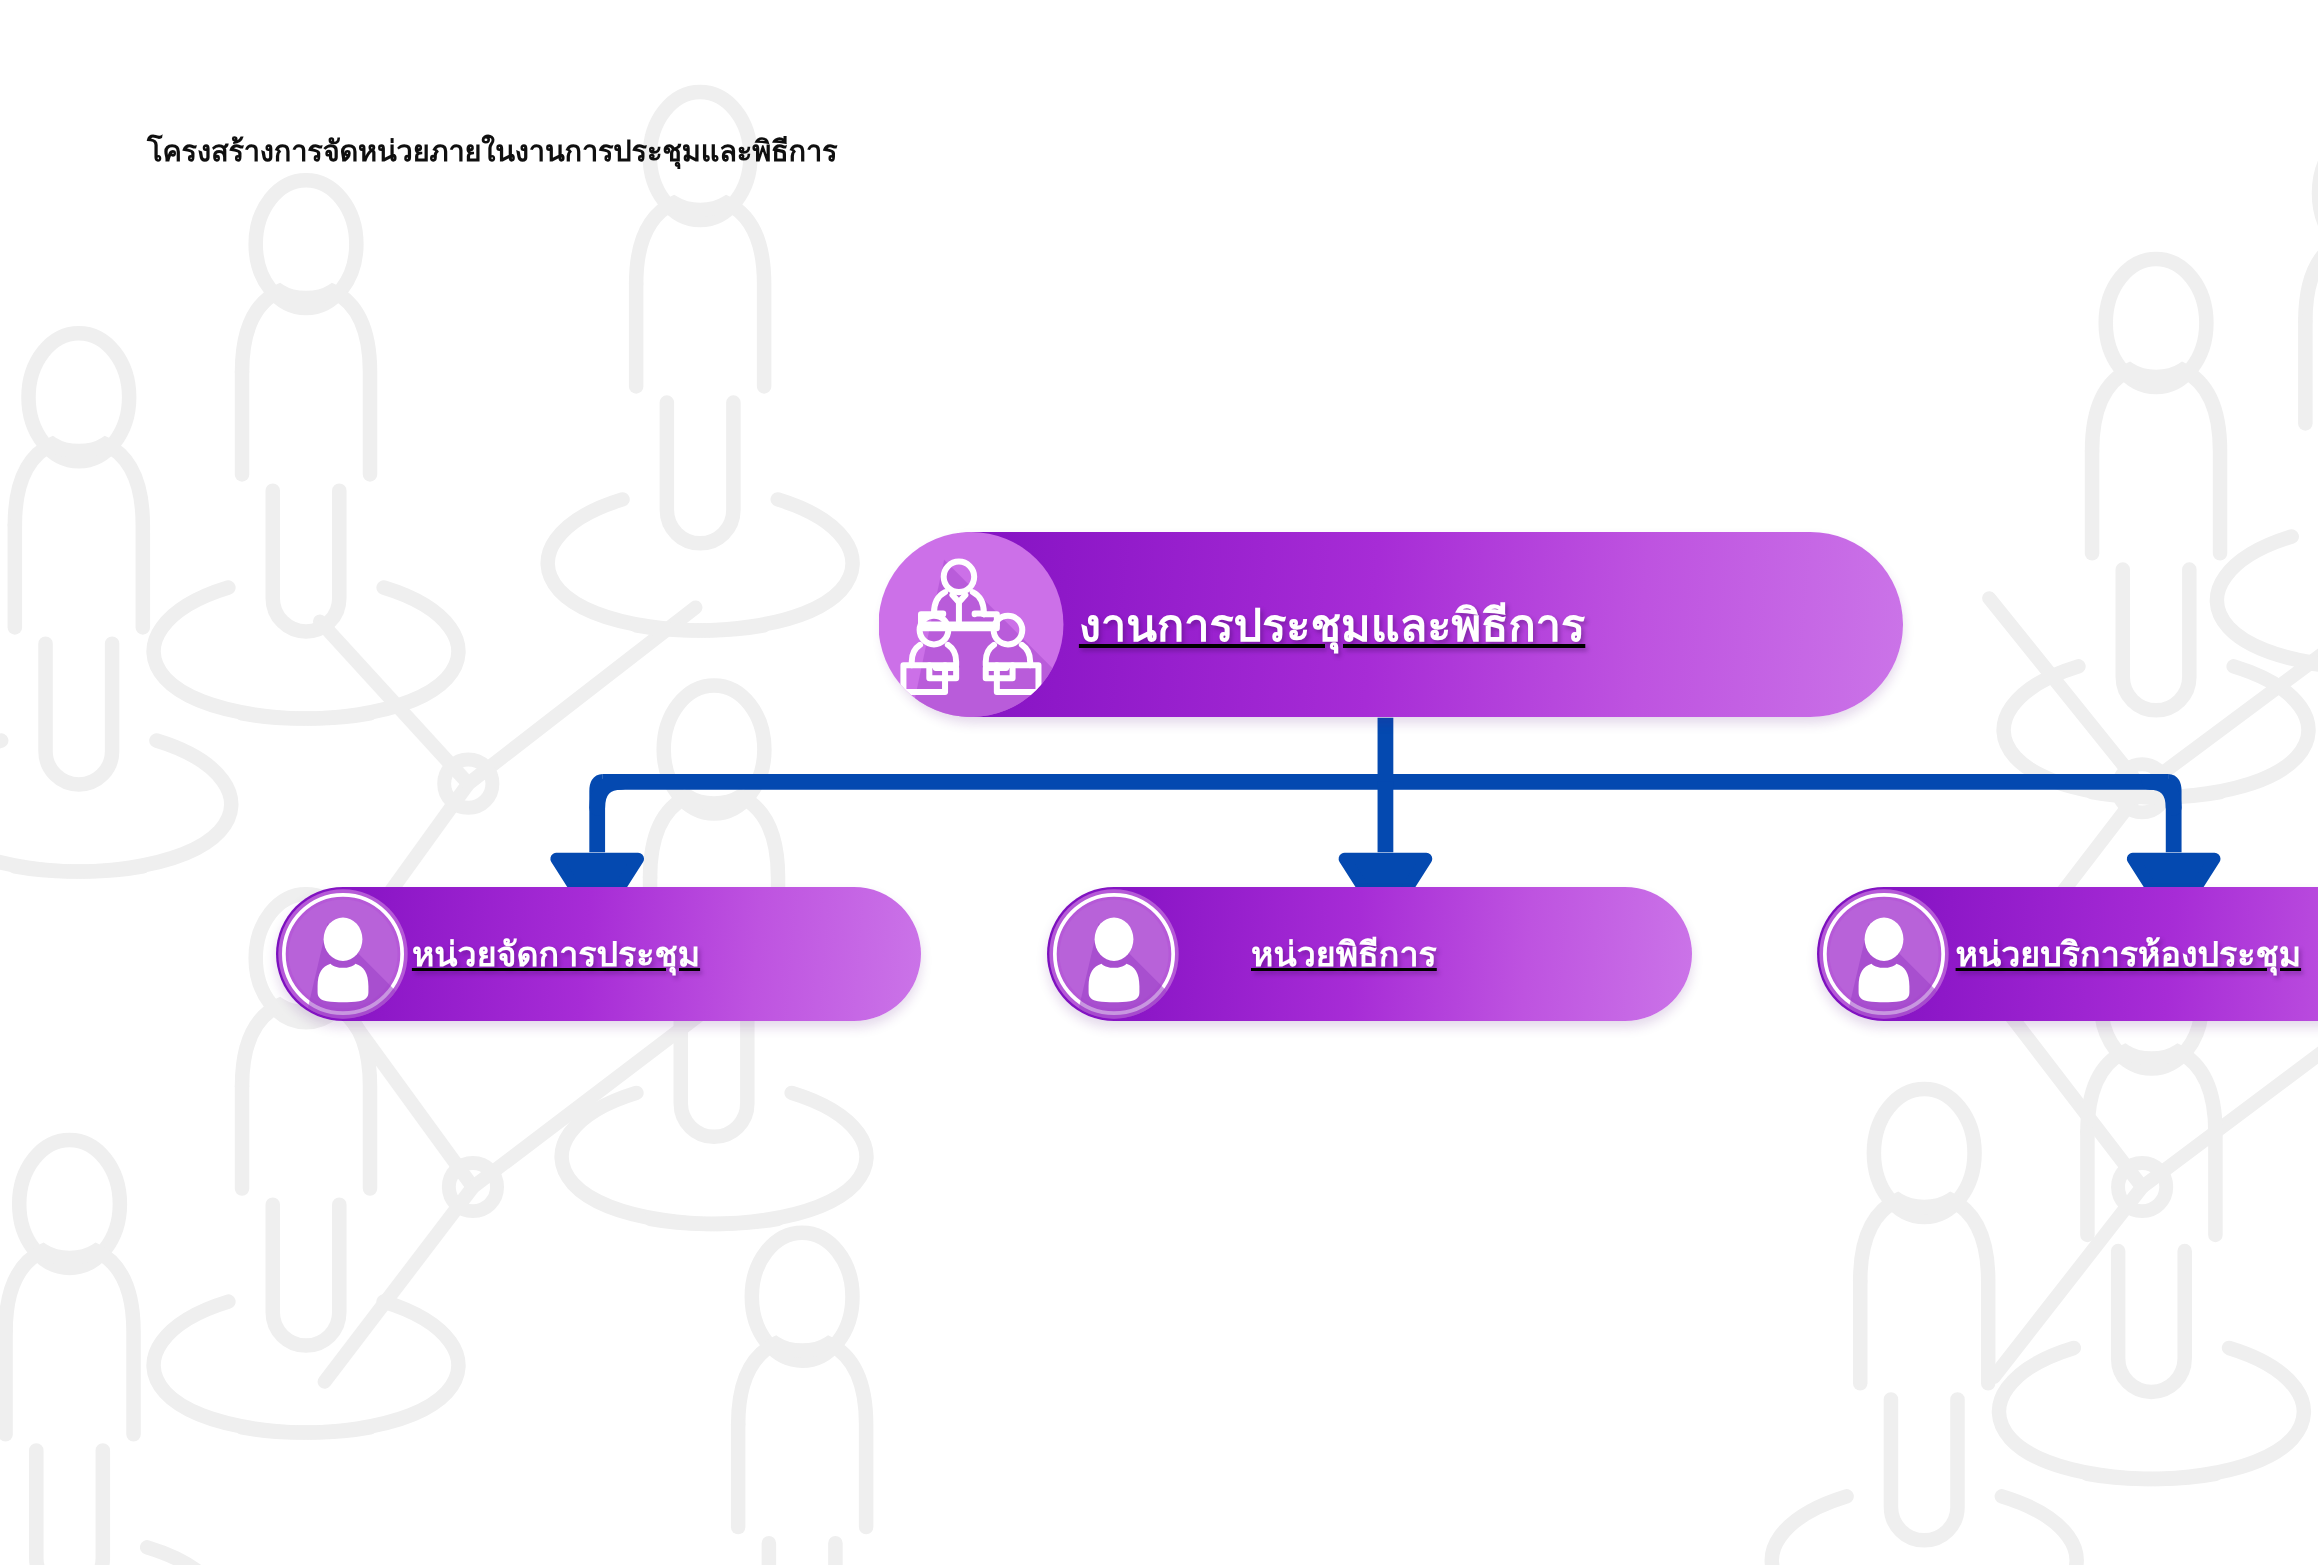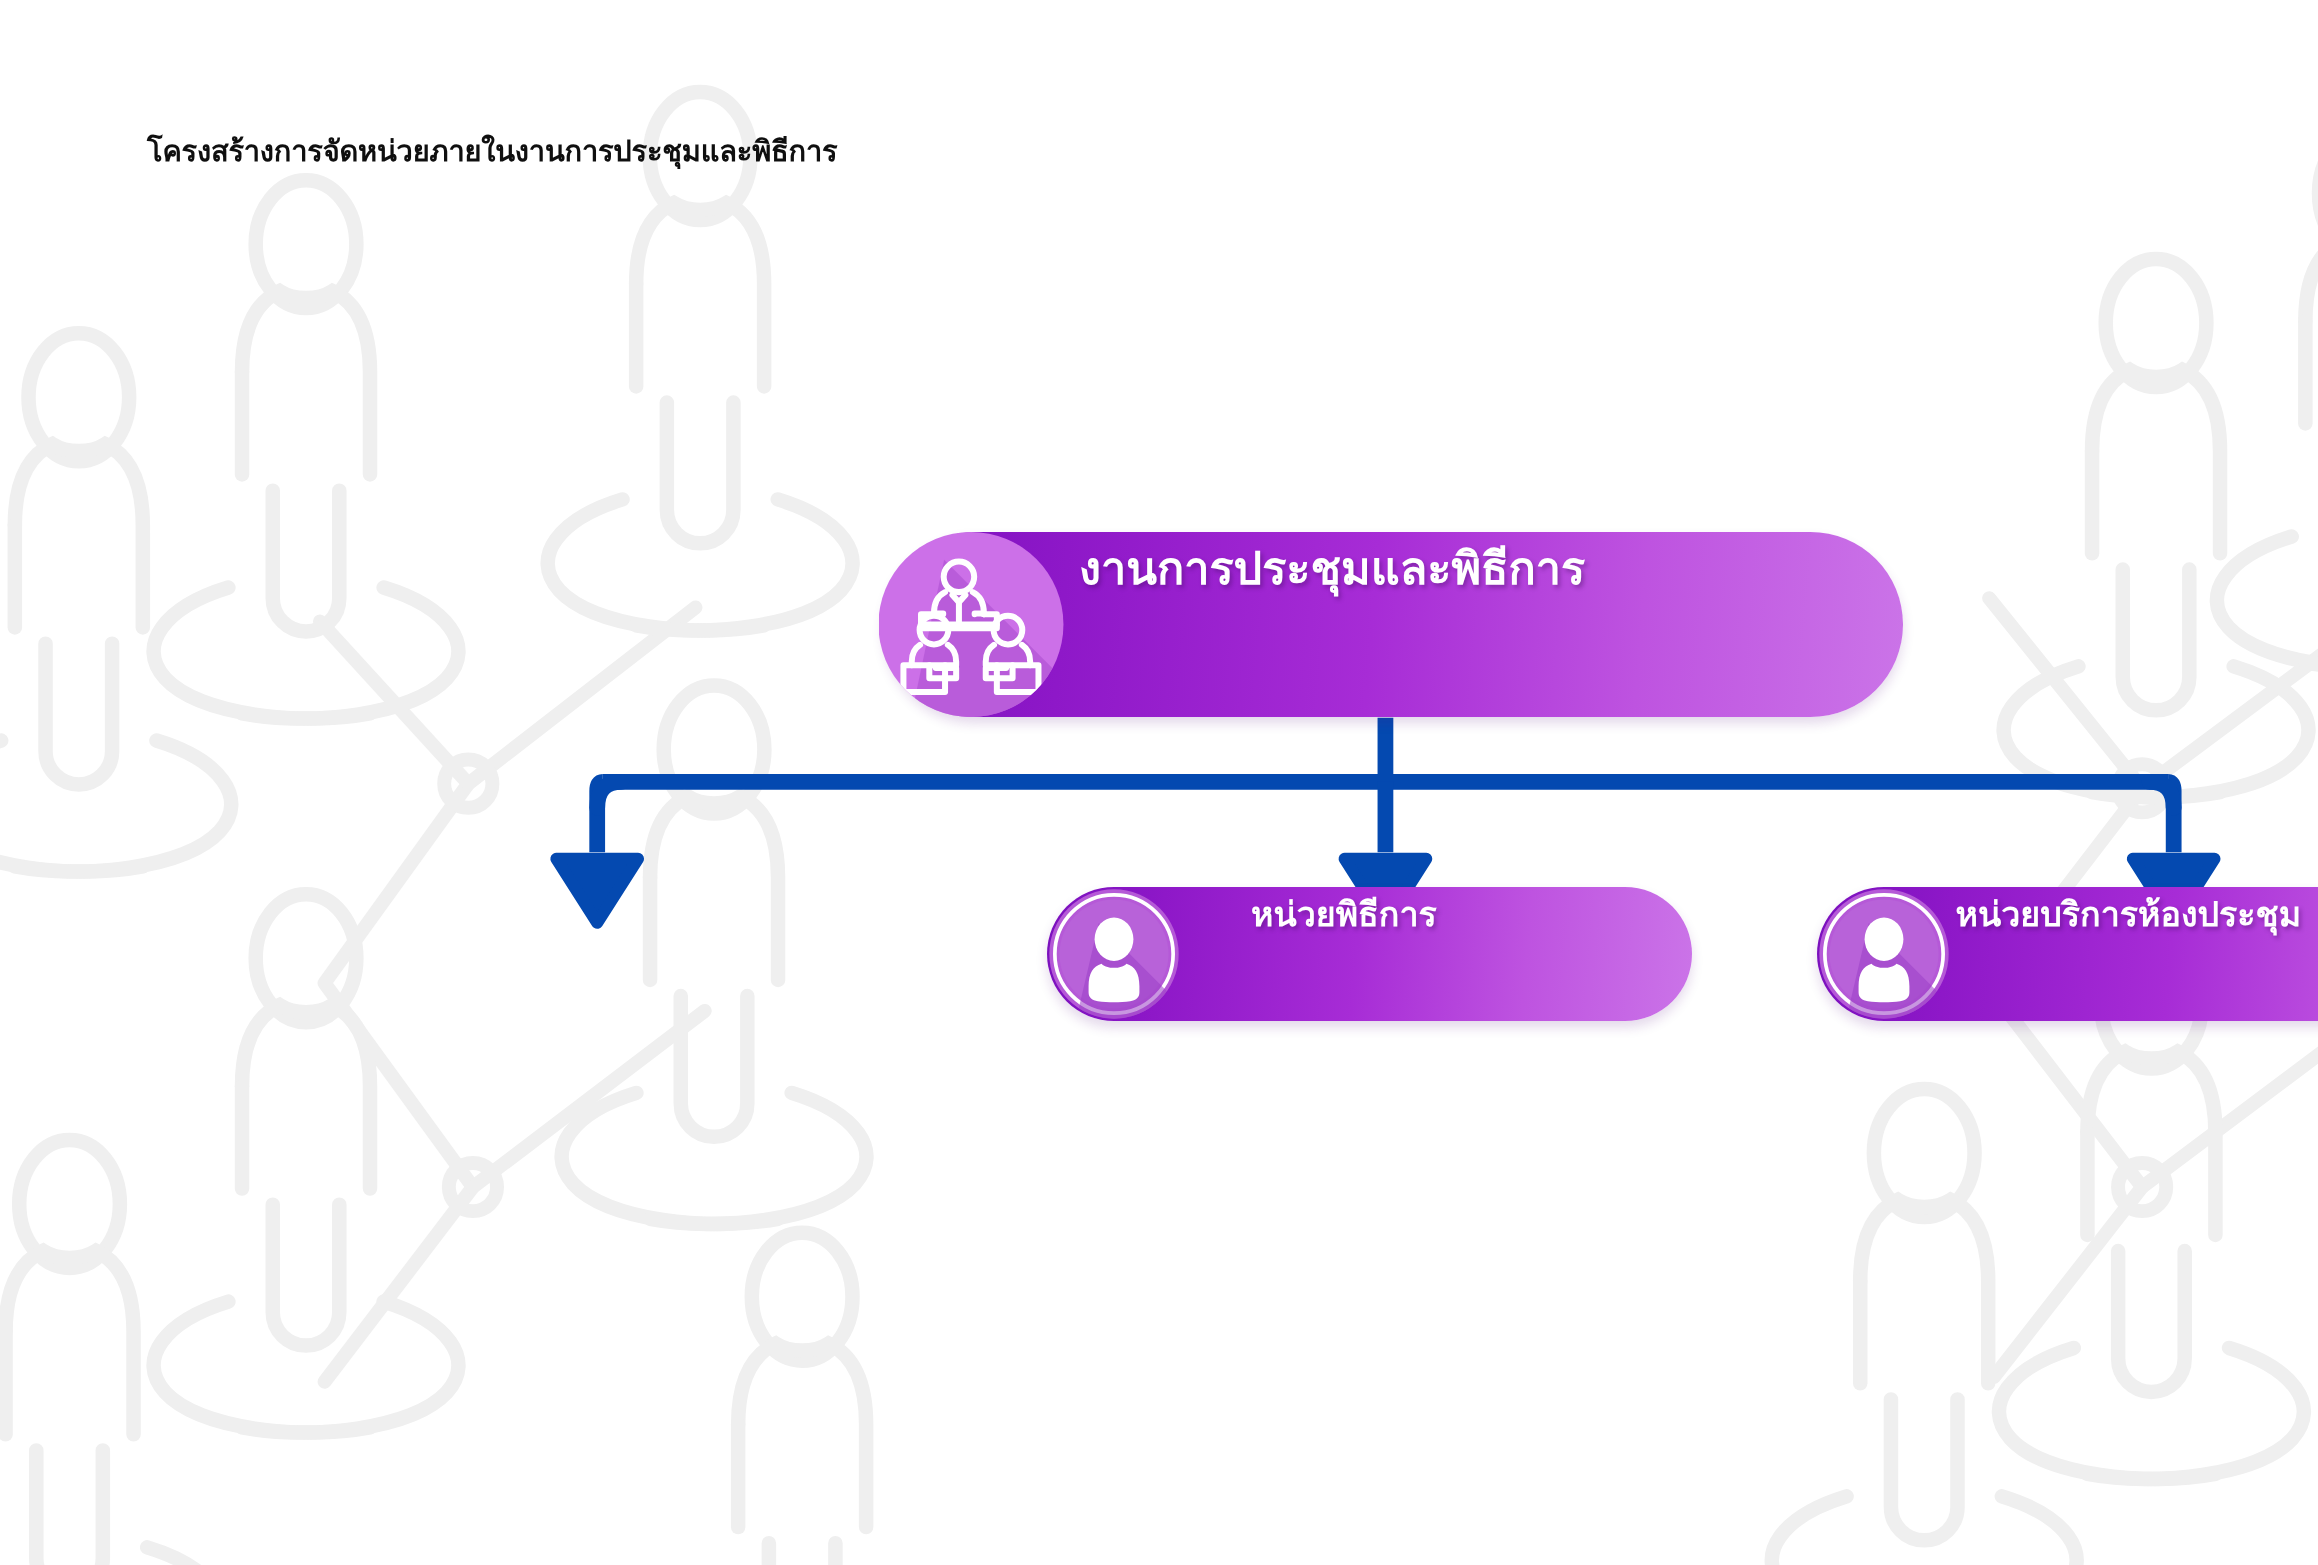--- a/index.html
+++ b/index.html
@@ -45,21 +45,23 @@
     top: 0;
     width: 2782px;
     height: 1565px;
     pointer-events: none;
   }
 
   
   .node {
     position: absolute;
     display: flex;
+    align-items: center;
     border-radius: 4637px;
+    text-decoration: underline;
   }
   .node-body {
     position: absolute;
     inset: 0;
     border-radius: 4637px;
     background: linear-gradient(95deg, #7A0FBD 0%, #8E18C8 18%, #A72CD6 48%, #BE53E0 74%, #CB74E8 100%);
     box-shadow: 0 6.5px 12px rgba(90, 20, 130, 0.16);
   }
   .node-icon-wrap {
     position: relative;
@@ -221,20 +223,43 @@
           <circle cx="278" cy="212" r="31"></circle>
           <path d="M 248 244 C 236 252 230 266 230 280 L 230 288 L 326 288 L 326 280 C 326 266 320 252 308 244"></path>
           <path d="M 254 288 L 254 346 L 344 346 L 344 288 L 326 288"></path>
           <path d="M 288 288 L 288 316 L 230 316 L 230 294 L 274 294"></path>
         </g>
       </svg>
     </div>
     <div class="node-label">งานการประชุมและพิธีการ</div>
   </div>
 
+  <div class="node node-child" id="node-child-0">
+    <div class="node-body"></div>
+    <div class="node-icon-wrap">
+      <svg class="icon-svg" width="134" height="134" viewBox="0 0 290 290" xmlns="http://www.w3.org/2000/svg">
+        <defs>
+            <clipPath id="clip-c0">
+              <circle cx="145" cy="145" r="140"></circle>
+            </clipPath>
+          </defs>
+        <circle cx="145" cy="145" r="140" fill="#B559D7"></circle>
+        <circle cx="145" cy="145" r="128" fill="none" stroke="#ffffff" stroke-width="8"></circle>
+        <circle cx="145" cy="145" r="118" fill="#B862D9"></circle>
+        <g clip-path="url(#clip-c0)">
+          <path d="M 112 78 L 290 256 L 290 300 L 60 300 Z" fill="#9B3FC6" opacity="0.55"></path>
+        </g>
+        <g clip-path="url(#clip-c0)" fill="#ffffff">
+          <ellipse cx="145" cy="113" rx="42" ry="47"></ellipse>
+          <path d="M 90 215 C 90 186 100 172 118 166 C 128 178 162 178 172 166 C 190 172 200 186 200 215 L 200 228 C 200 240 192 246 180 247 C 158 250 132 250 110 247 C 98 246 90 240 90 228 Z"></path>
+        </g>
+      </svg>
+    </div>
+    <div class="node-label">หน่วยจัดการประชุม</div>
+  </div>
 
   <div class="node node-child" id="node-child-1">
     <div class="node-body"></div>
     <div class="node-icon-wrap">
       <svg class="icon-svg" width="134" height="134" viewBox="0 0 290 290" xmlns="http://www.w3.org/2000/svg">
         <defs>
             <clipPath id="clip-c1">
               <circle cx="145" cy="145" r="140"></circle>
             </clipPath>
           </defs>

